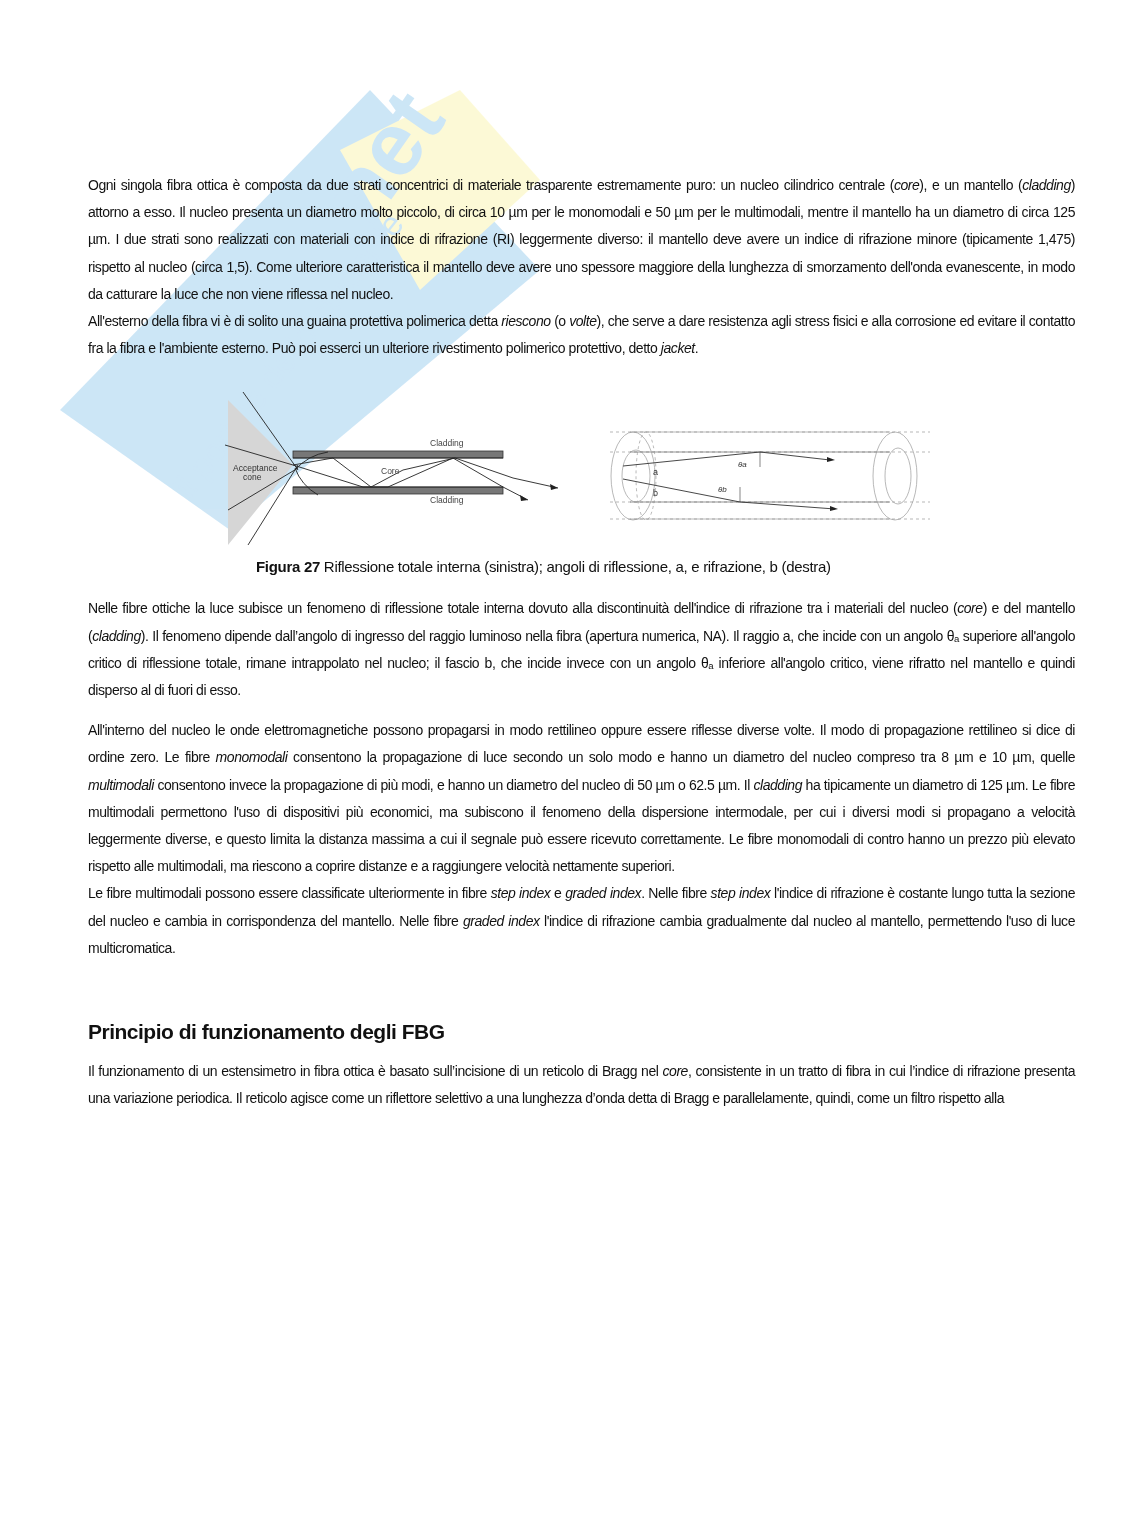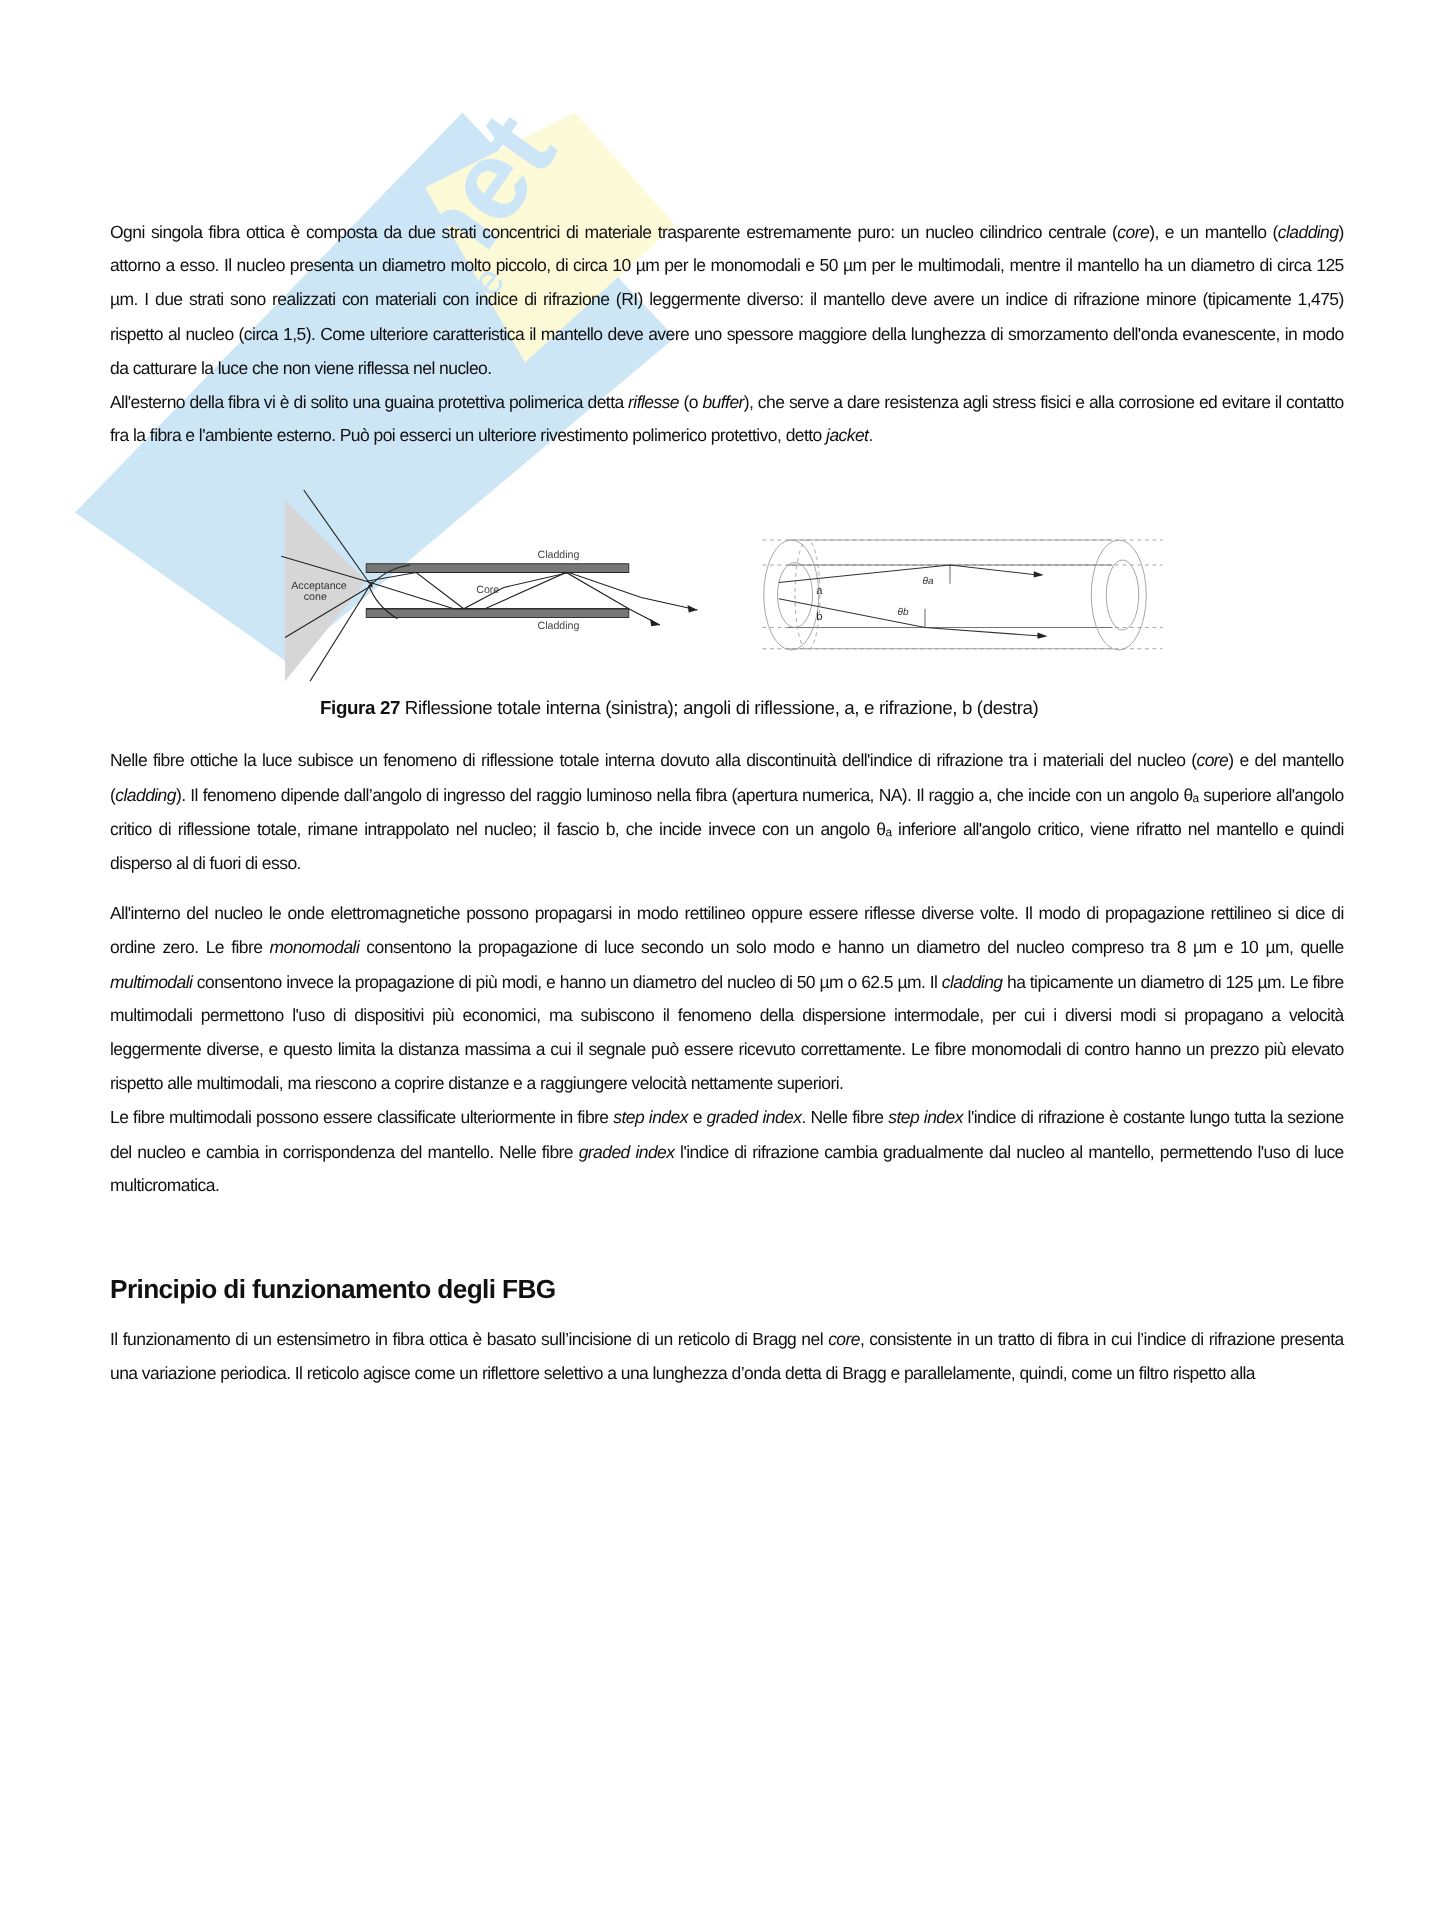--- a/index.html
+++ b/index.html
@@ -30,21 +30,21 @@
   </g>
 </svg>
 
 <div class="page">
 
   <p class="p">
     <span>Ogni singola fibra ottica è composta da due strati concentrici di materiale trasparente estremamente puro: un nucleo</span>
     <span>cilindrico centrale (</span><em>core</em><span>), e un mantello (</span><em>cladding</em><span>) attorno a esso. Il nucleo presenta un diametro molto piccolo, di circa 10 µm per le monomodali e 50 µm per le multimodali, mentre il mantello ha un diametro di circa 125 µm. I due strati sono realizzati con materiali con indice di rifrazione (RI) leggermente diverso: il mantello deve avere un indice di rifrazione minore (tipicamente 1,475) rispetto al nucleo (circa 1,5). Come ulteriore caratteristica il mantello deve avere uno spessore maggiore della lunghezza di smorzamento dell'onda evanescente, in modo da catturare la luce che non viene riflessa nel nucleo.</span>
   </p>
   <p class="p">
-    <span>All'esterno della fibra vi è di solito una guaina protettiva polimerica detta </span><em>riflesse</em><span> (o </span><em>buffer</em><span>), che serve a dare resistenza agli stress fisici e alla corrosione ed evitare il contatto fra la fibra e l'ambiente esterno. Può poi esserci un ulteriore rivestimento polimerico protettivo, detto </span><em>jacket</em><span>.</span>
+    <span>All'esterno della fibra vi è di solito una guaina protettiva polimerica detta </span><em>riescono</em><span> (o </span><em>volte</em><span>), che serve a dare resistenza agli stress fisici e alla corrosione ed evitare il contatto fra la fibra e l'ambiente esterno. Può poi esserci un ulteriore rivestimento polimerico protettivo, detto </span><em>jacket</em><span>.</span>
   </p>
 
   <div class="figure">
 
     <svg class="fig-left" viewBox="0 0 340 160">
       <polygon points="5,10 70,75 5,155" fill="#d6d6d6"></polygon>
       <rect x="70" y="61" width="210" height="7" fill="#777" stroke="#333" stroke-width="0.8"></rect>
       <rect x="70" y="97" width="210" height="7" fill="#777" stroke="#333" stroke-width="0.8"></rect>
       <line x1="70" y1="68" x2="280" y2="68" stroke="#222" stroke-width="0.8"></line>
       <line x1="70" y1="97" x2="280" y2="97" stroke="#222" stroke-width="0.8"></line>

